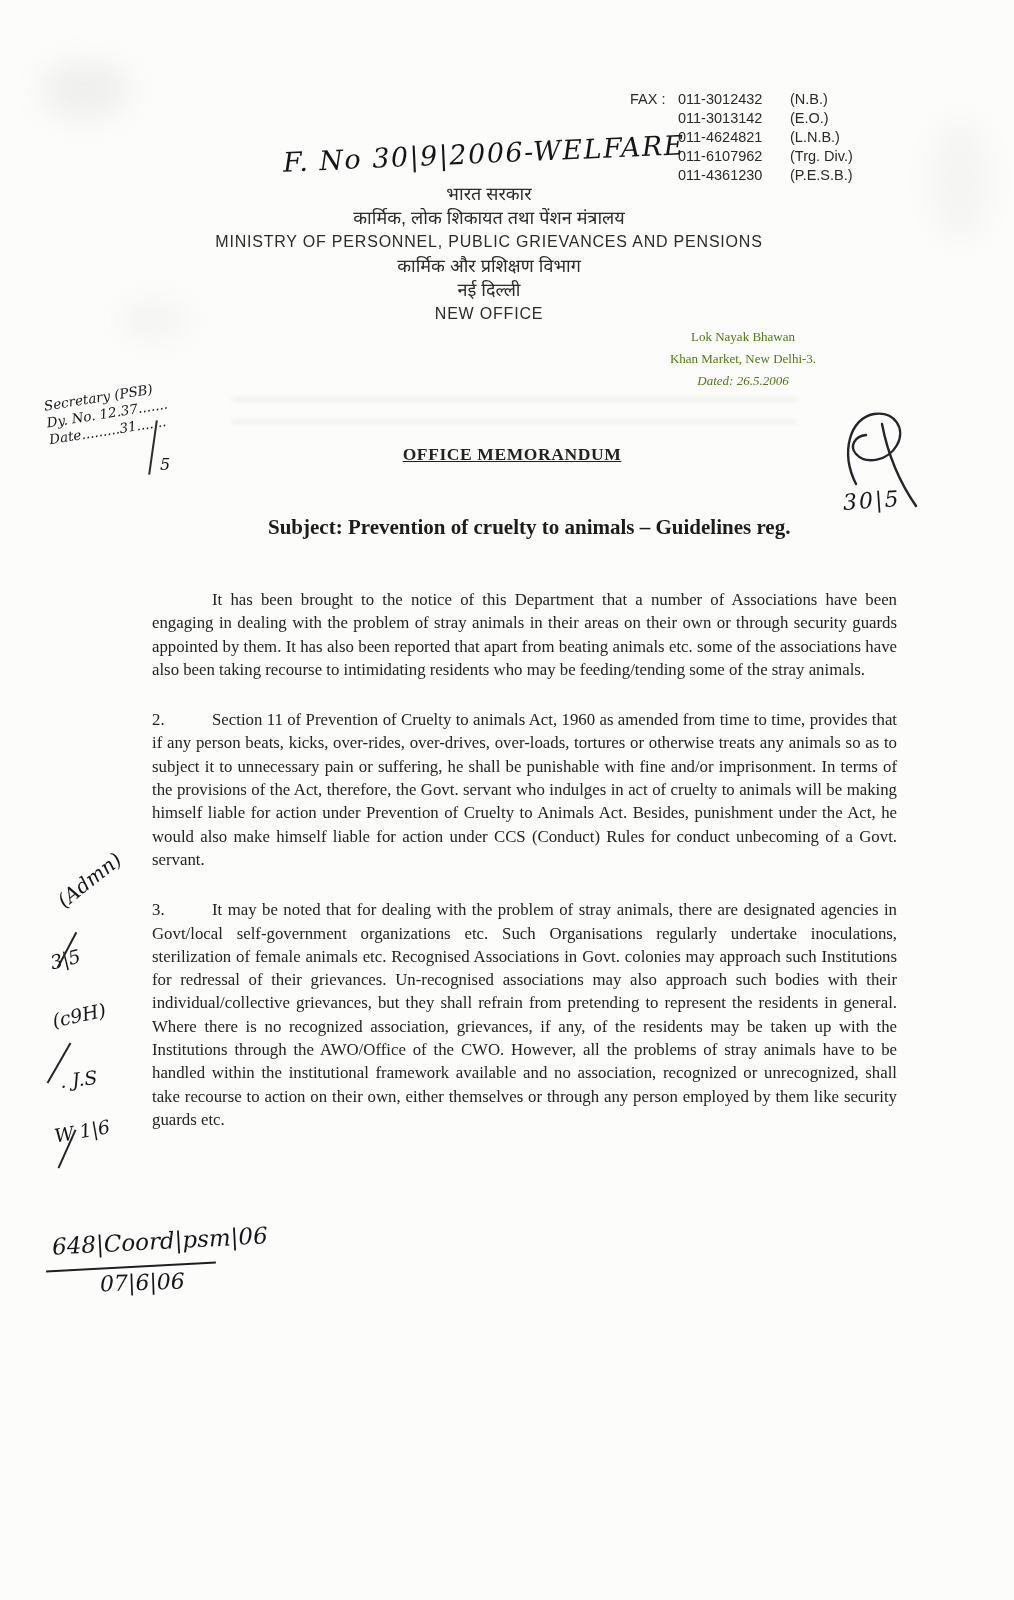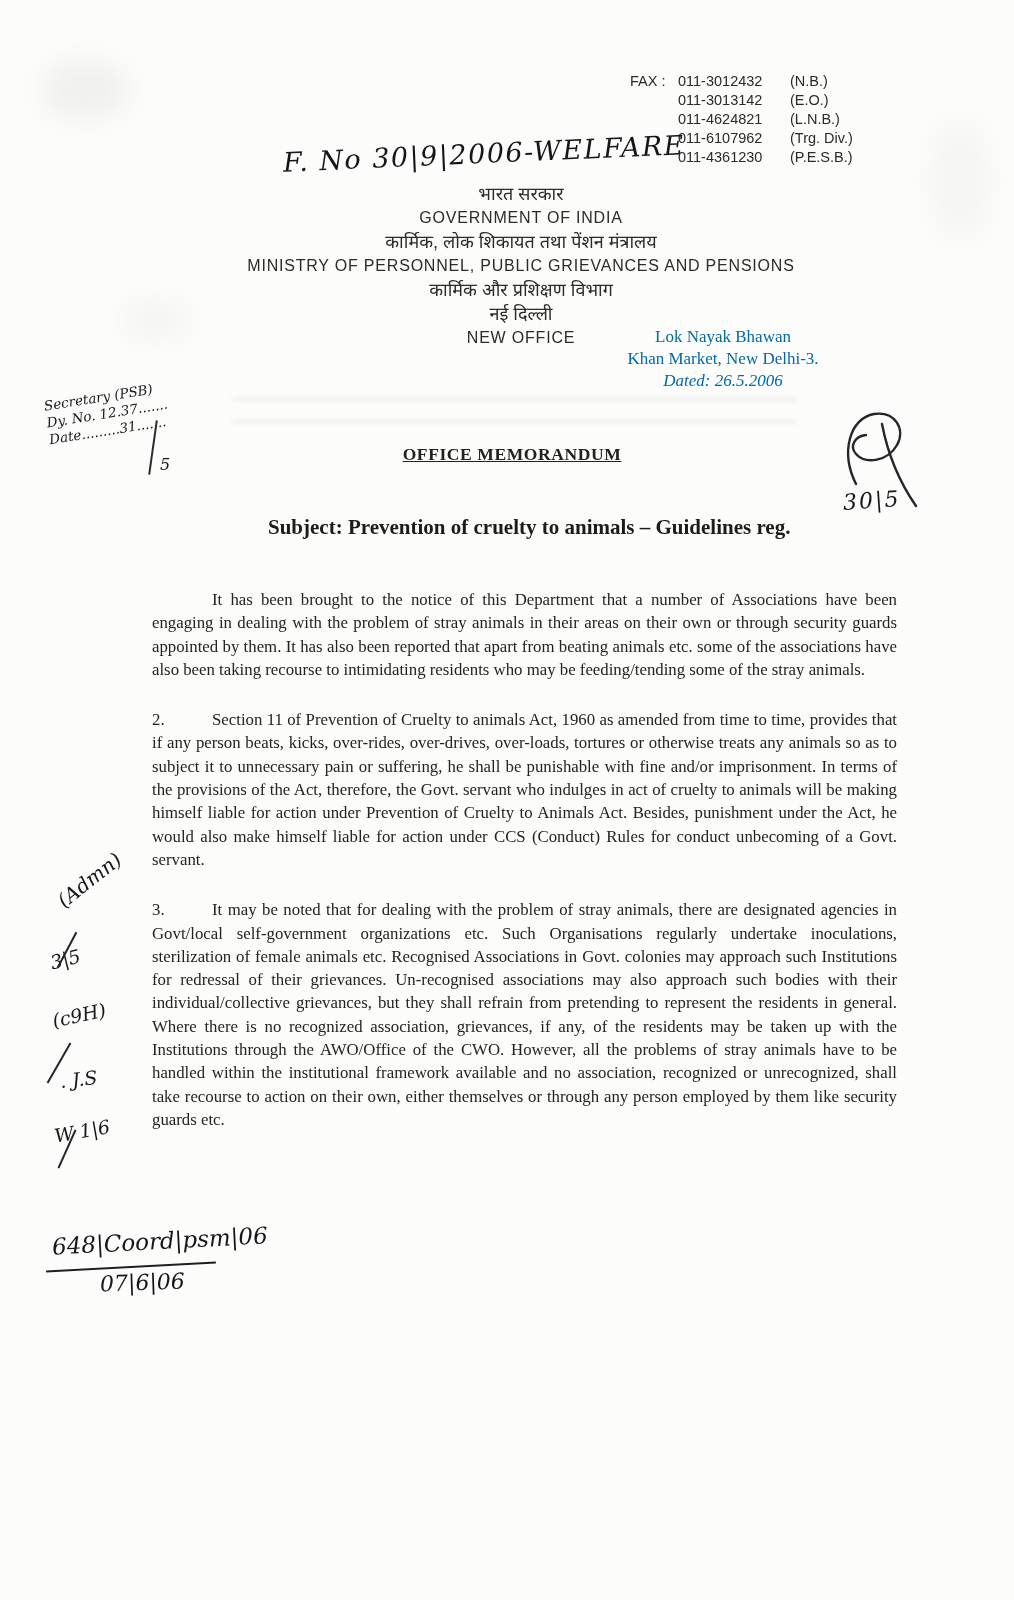--- a/index.html
+++ b/index.html
@@ -26,35 +26,35 @@
   .a1{left:40px;top:60px;width:90px;height:60px;opacity:.12;}
   .a2{left:120px;top:300px;width:70px;height:40px;opacity:.08;}
   .a3{left:930px;top:120px;width:60px;height:120px;opacity:.07;}
   .faint-band{
     position:absolute;left:232px;top:392px;width:565px;height:46px;
     background:repeating-linear-gradient(180deg,transparent 0 6px,rgba(120,120,118,.35) 6px 9px,transparent 9px 22px);
     filter:blur(2.2px);opacity:.35;pointer-events:none;
   }
 
   
-  .fax-block{left:630px;top:72px;font-size:14.5px;line-height:19px;color:#2a2a2a;}
+  .fax-block{left:630px;top:90px;font-size:14.5px;line-height:19px;color:#2a2a2a;}
   .fax-row{white-space:nowrap;}
   .fax-label{display:inline-block;width:48px;}
   .fax-num{display:inline-block;width:112px;}
 
   
   .fno{left:283px;top:138px;font-size:27px;letter-spacing:1.5px;transform:rotate(-2.5deg);white-space:nowrap;}
 
   
-  .letterhead{left:0;top:182px;width:978px;text-align:center;margin-left:32px;}
+  .letterhead{left:0;top:182px;width:978px;text-align:center;}
   .lh-hi{font-size:18px;line-height:24px;color:#2b2b2b;}
   .lh-en{font-size:16px;line-height:24px;letter-spacing:.8px;color:#2b2b2b;}
 
   
-  .address{left:600px;top:326px;width:246px;font-size:17px;line-height:22px;text-align:center;color:#0369a1;}
+  .address{left:620px;top:326px;width:246px;font-size:13px;line-height:22px;text-align:center;color:#4d7c0f;}
   .address .dated{font-style:italic;}
 
   
   .stamp{left:46px;top:388px;transform:rotate(-9deg);font-size:13.5px;line-height:17px;white-space:nowrap;}
   .stamp-five{left:160px;top:455px;font-size:16px;}
   .stamp-bar{left:152px;top:420px;width:2px;height:55px;background:#2a2c30;transform:rotate(8deg);}
 
   
   .memo-title{left:0;top:444px;width:1024px;text-align:center;font-size:17.5px;font-weight:bold;letter-spacing:.6px;}
   .memo-title span{text-decoration:underline;}
@@ -115,21 +115,20 @@
     </div>
     <div class="fax-row">
       <span class="fax-label"></span><span class="fax-num">011-4361230</span><span class="fax-org">(P.E.S.B.)</span>
     </div>
   </div>
 
   <div class="abs fno hand">F. No 30|9|2006-WELFARE</div>
 
   <div class="abs letterhead sans">
     <div class="lh-hi">भारत सरकार</div>
-    <div class="lh-en">GOVERNMENT OF INDIA</div>
     <div class="lh-hi">कार्मिक, लोक शिकायत तथा पेंशन मंत्रालय</div>
     <div class="lh-en">MINISTRY OF PERSONNEL, PUBLIC GRIEVANCES AND PENSIONS</div>
     <div class="lh-hi">कार्मिक और प्रशिक्षण विभाग</div>
     <div class="lh-hi">नई दिल्ली</div>
     <div class="lh-en">NEW OFFICE</div>
   </div>
 
   <div class="abs address serif">
     <div>Lok Nayak Bhawan</div>
     <div>Khan Market, New Delhi-3.</div>

